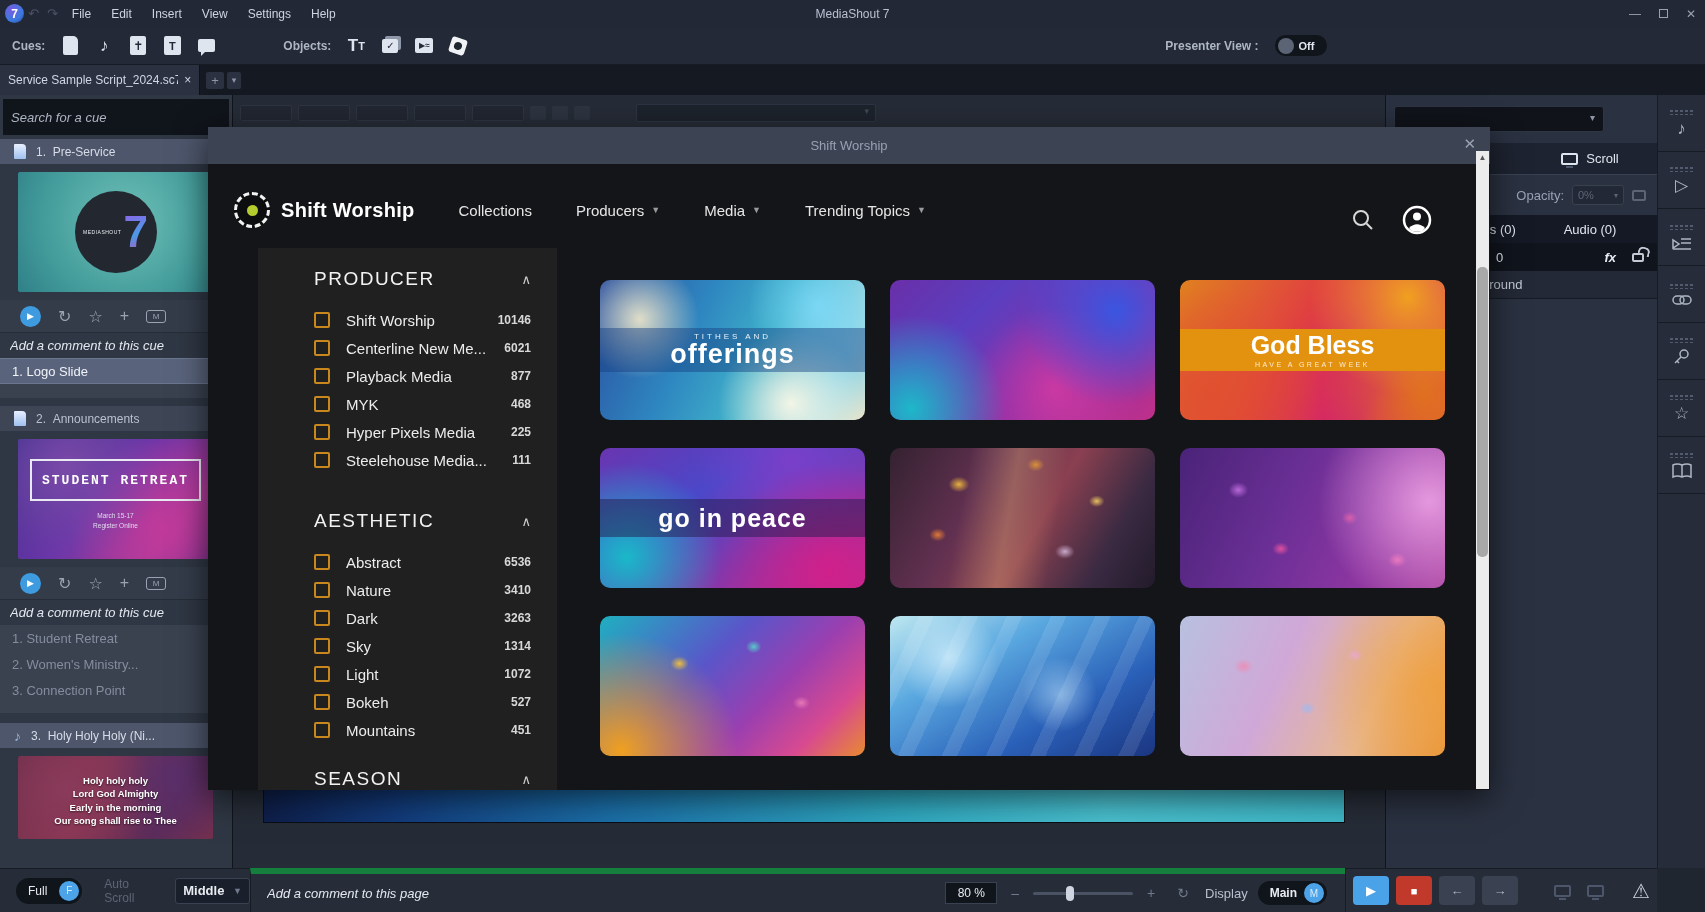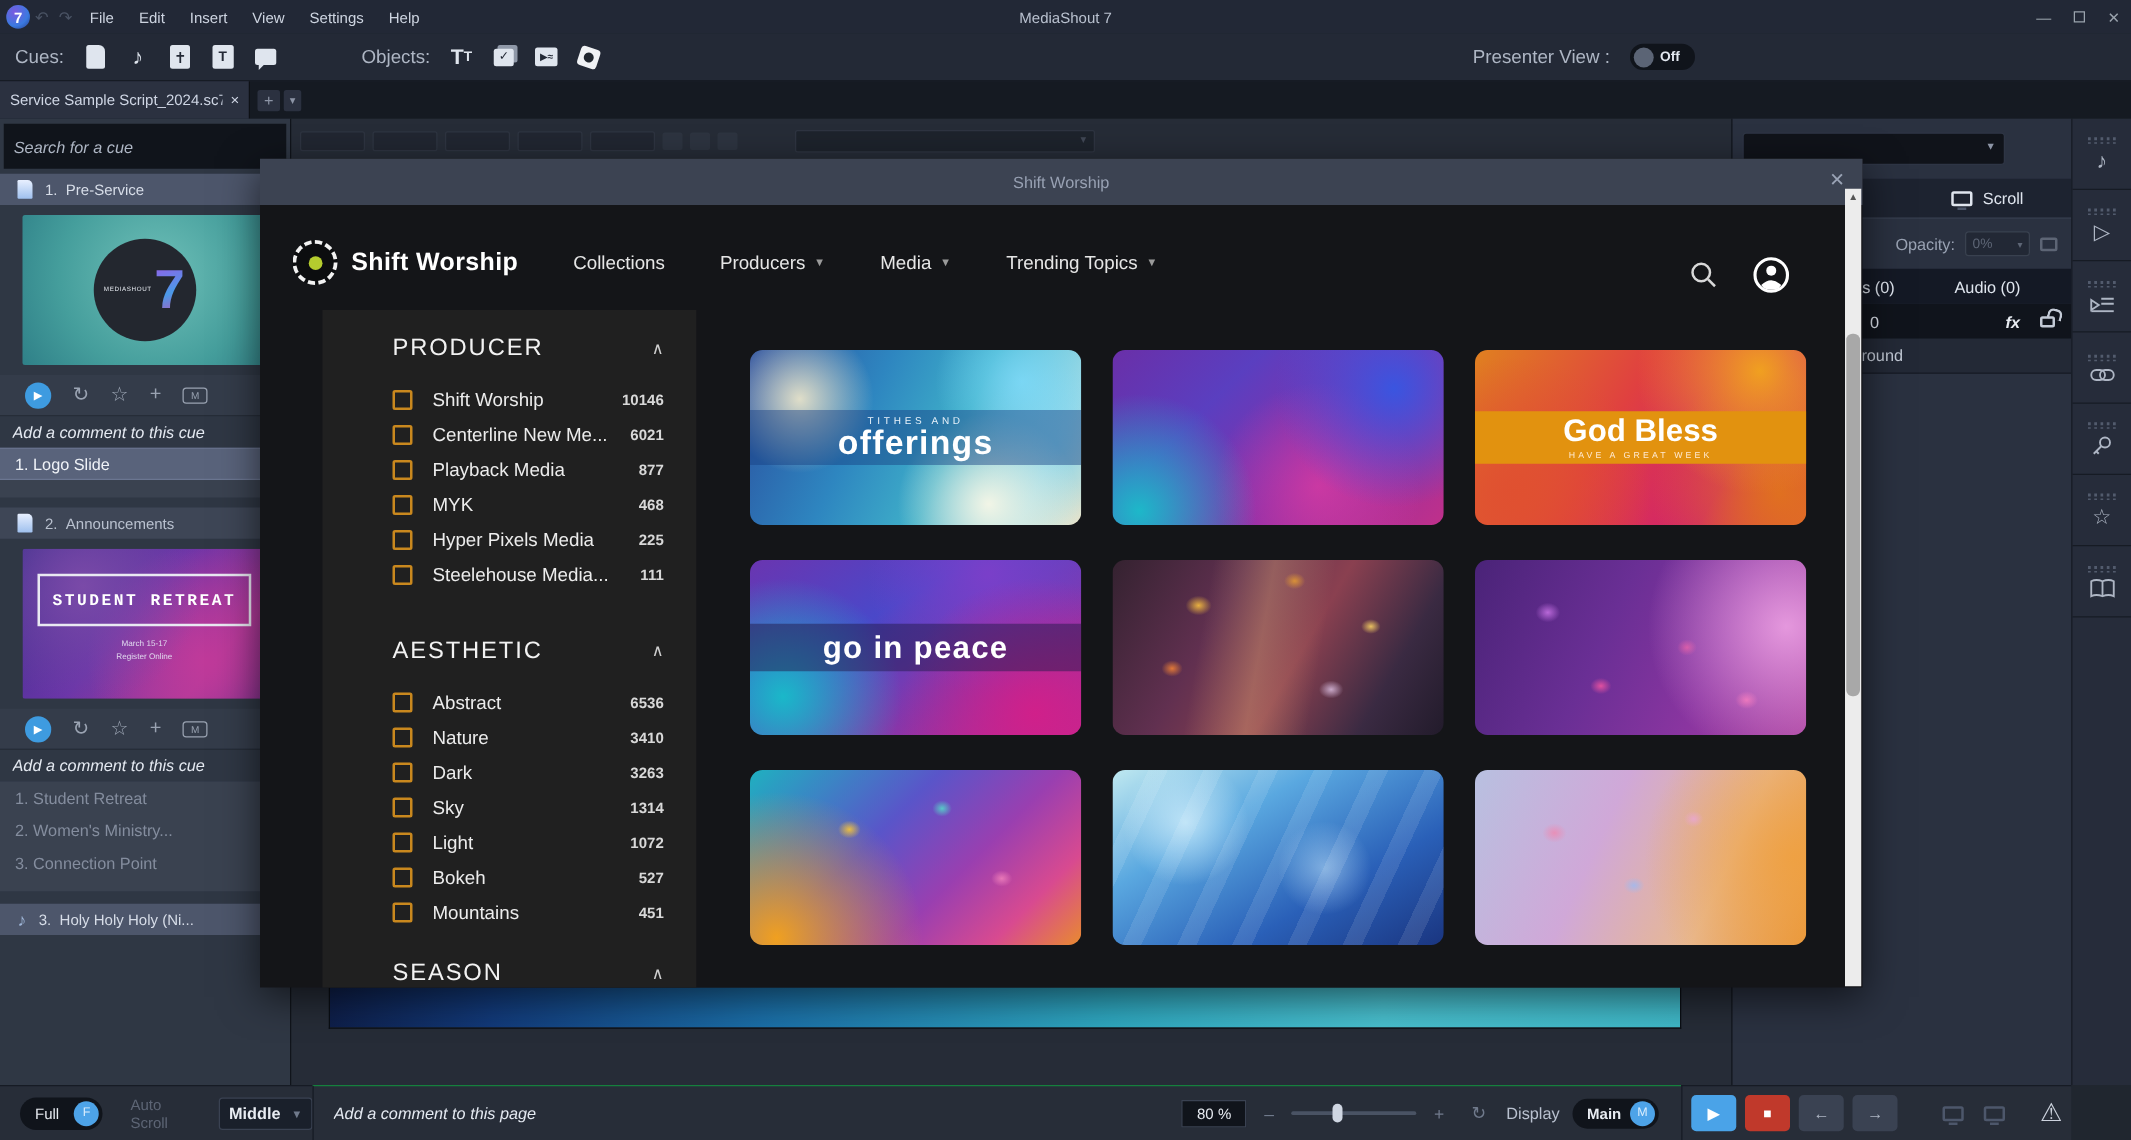--- a/index.html
+++ b/index.html
@@ -11,21 +11,21 @@
   .titlebar{left:0;top:0;width:1705px;height:27px;background:#222836;display:flex;align-items:center;}
   .ms-logo{width:19px;height:19px;border-radius:50%;background:radial-gradient(circle at 35% 30%,#7a5ae0,#3a7ae0 60%,#2a3a88);color:#fff;font-size:12px;font-weight:bold;display:flex;align-items:center;justify-content:center;margin-left:5px;}
   .undo-redo{color:#4a5364;font-size:13px;margin:0 4px;}
   .menu-item{color:#cdd4e0;font-size:12px;padding:0 10px;}
   .win-title{position:absolute;left:0;right:0;text-align:center;color:#b9c1cf;font-size:12px;pointer-events:none;}
   .win-btn{width:28px;color:#9aa3ad;font-size:12px;text-align:center;}
   .maxi{width:9px;height:9px;border:1px solid #9aa3ad;display:inline-block;}
 
   
   .toolbar{left:0;top:27px;width:1705px;height:38px;background:#232936;border-bottom:1px solid #161b24;display:flex;align-items:center;}
-  .tb-label{color:#aeb6c4;font-size:15px;margin:0 8px 0 12px;}
+  .tb-label{color:#aeb6c4;font-size:12px;margin:0 8px 0 12px;font-weight:bold;}
   .ticon{width:26px;height:26px;margin:0 4px;display:flex;align-items:center;justify-content:center;color:#dfe5ee;font-size:17px;}
   .file-shape{width:15px;height:19px;background:#dfe5ee;border-radius:2px 5px 2px 2px;}
   .book-shape{width:16px;height:19px;background:#dfe5ee;border-radius:2px;color:#232936;font-size:12px;display:flex;align-items:center;justify-content:center;font-weight:bold;}
   .tt-shape{width:17px;height:19px;background:#dfe5ee;border-radius:2px;color:#232936;font-size:11px;display:flex;align-items:center;justify-content:center;font-weight:bold;}
   .bubble-shape{width:17px;height:13px;background:#dfe5ee;border-radius:2px;position:relative;}
   .bubble-shape::after{content:"";position:absolute;left:3px;bottom:-4px;border:4px solid transparent;border-top-color:#dfe5ee;border-left-color:#dfe5ee;}
   .slides-shape{width:16px;height:14px;background:#dfe5ee;border-radius:2px;position:relative;box-shadow:3px -3px 0 #8f98a8;color:#232936;font-size:10px;text-align:center;line-height:14px;}
   .cam-shape{width:18px;height:15px;background:#dfe5ee;border-radius:2px;color:#232936;font-size:8px;display:flex;align-items:center;justify-content:center;font-weight:bold;}
   .rot-shape{width:16px;height:16px;background:#f0f2f5;border-radius:3px;transform:rotate(18deg);display:flex;align-items:center;justify-content:center;}
   .rot-shape i{width:8px;height:8px;border-radius:50%;background:#20262f;}
@@ -80,21 +80,21 @@
   .sb-footer{left:0;top:868px;width:250px;height:44px;background:#272d38;border-top:1px solid #161b24;display:flex;align-items:center;}
   .full-pill{height:26px;border-radius:13px;background:#10141b;display:flex;align-items:center;padding:0 3px 0 12px;margin-left:16px;gap:12px;}
   .full-pill .lbl{color:#e8ecf2;font-size:12px;}
   .badge-blue{width:20px;height:20px;border-radius:50%;background:#4da3e8;color:#d8ecfc;font-size:10px;display:flex;align-items:center;justify-content:center;}
   .as-lbl{color:#5d6575;font-size:12px;margin-left:22px;}
   .mid-select{margin-left:14px;width:76px;height:26px;background:#1a202b;border:1px solid #3a4252;border-radius:3px;display:flex;align-items:center;justify-content:space-between;padding:0 7px;}
   .mid-select .v{color:#e8ecf2;font-size:13px;font-weight:bold;}
   .mid-select .c{color:#707a8c;font-size:9px;}
 
   
-  .bottom-center{left:250px;top:868px;width:1095px;height:44px;background:#272d38;border-top:1px solid #15803d;border-left:1px solid #161b24;display:flex;align-items:center;}
+  .bottom-center{left:250px;top:868px;width:1095px;height:44px;background:#272d38;border-top:6px solid #15803d;border-left:1px solid #161b24;display:flex;align-items:center;}
   .page-comment{flex:0 0 420px;background:transparent;border:none;outline:none;color:#e4e9f1;font-style:italic;font-size:13px;margin-left:14px;}
   .page-comment::placeholder{color:#e4e9f1;}
   .zoom-box{margin-left:auto;width:52px;height:22px;background:#10141b;border:1px solid #3a4252;color:#e8ecf2;font-size:12px;display:flex;align-items:center;justify-content:center;}
   .zminus,.zplus{color:#707a8c;font-size:14px;margin:0 14px;}
   .zslider{width:100px;height:3px;background:#4a5364;border-radius:2px;position:relative;}
   .zhandle{position:absolute;left:33px;top:-6px;width:8px;height:15px;border-radius:4px;background:#cfd6e2;}
   .zrefresh{color:#707a8c;font-size:14px;margin:0 16px 0 8px;}
   .disp-lbl{color:#b9c1cf;font-size:13px;}
   .main-pill{height:24px;border-radius:12px;background:#10141b;display:flex;align-items:center;padding:0 3px 0 12px;margin:0 18px 0 10px;gap:7px;}
   .main-pill .lbl{color:#e8ecf2;font-size:12px;font-weight:bold;}
@@ -314,20 +314,28 @@
       <div class="page-item">2. Women's Ministry...</div>
       <div class="page-item">3. Connection Point</div>
       <div style="height:10px"></div>
     </div>
 
     
     <div class="cue-head" style="background:#4d566b;margin-top:10px">
       <span style="color:#9fb6d8;font-size:14px">♪</span>
       <span class="num"><span>3.</span>&nbsp;&nbsp;<span>Holy Holy Holy (Ni...</span></span>
     </div>
+    <div class="thumb thumb3">
+      <div class="t3-lyrics">
+        <div>Holy holy holy</div>
+        <div>Lord God Almighty</div>
+        <div>Early in the morning</div>
+        <div>Our song shall rise to Thee</div>
+      </div>
+    </div>
   </div>
 
   <div class="abs sb-footer">
     <div class="full-pill">
       <span class="lbl">Full</span>
       <span class="badge-blue">F</span>
     </div>
     <span class="as-lbl">Auto Scroll</span>
     <div class="mid-select">
       <span class="v">Middle</span>

